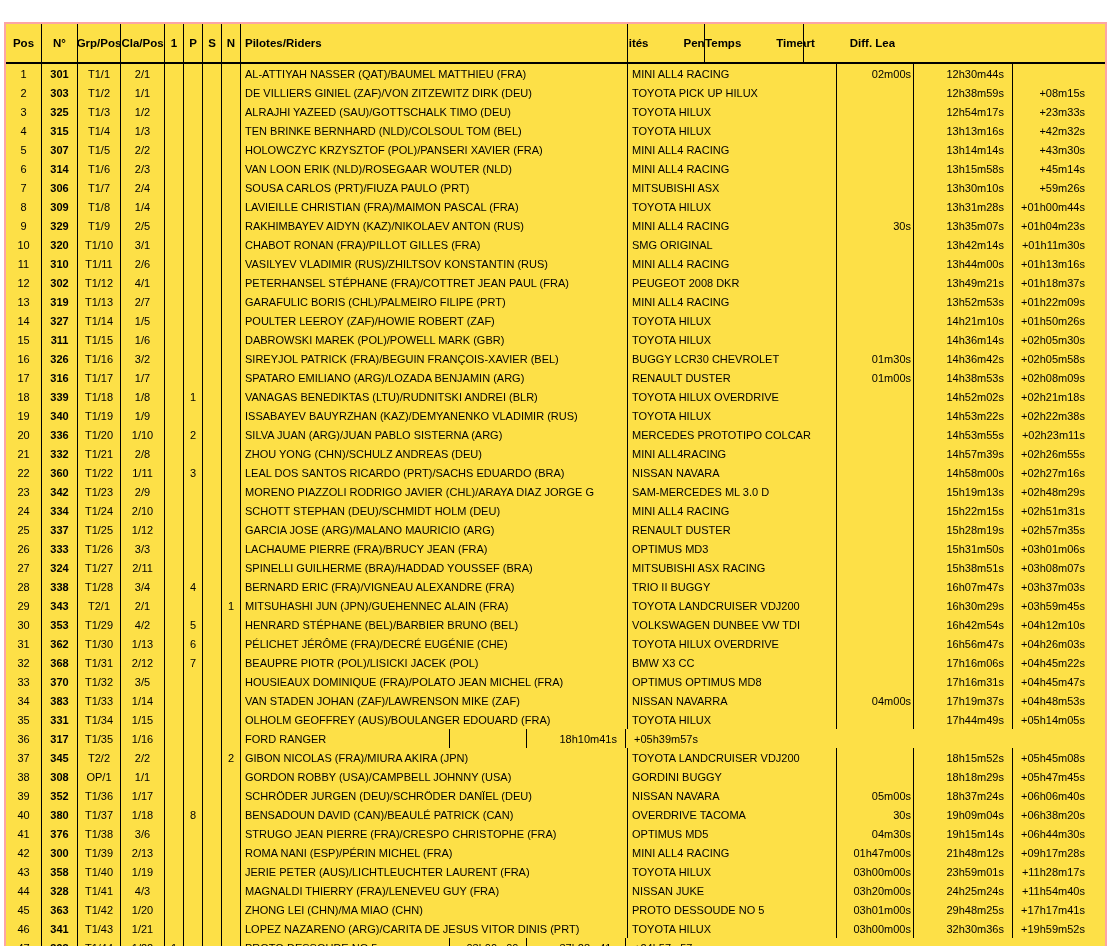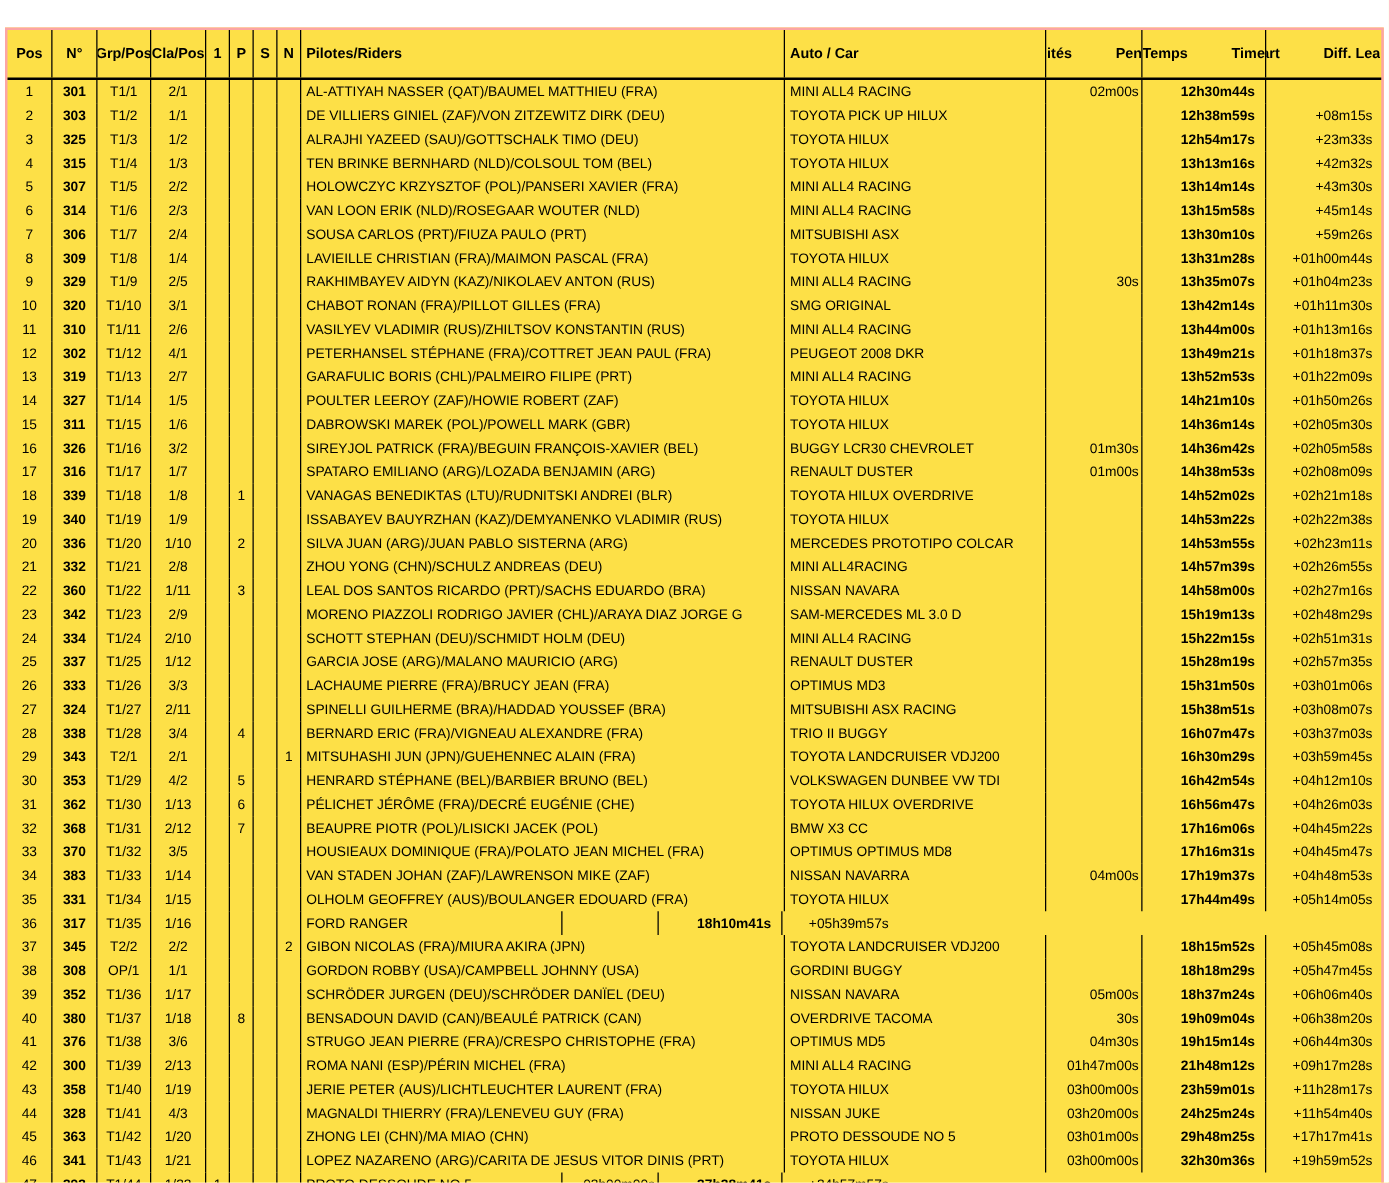--- a/index.html
+++ b/index.html
@@ -10,22 +10,22 @@
   .cell{flex:none;height:100%;border-right:1px solid #000;display:flex;align-items:center;overflow:hidden;box-sizing:border-box;white-space:nowrap;}
   .cell:last-child{border-right:none;}
   .c-pos{width:36px;justify-content:center;}
   .c-no{width:36px;justify-content:center;font-weight:bold;}
   .c-grp{width:43px;justify-content:center;}
   .c-cla{width:44px;justify-content:center;}
   .c-1,.c-p,.c-s,.c-n{width:19px;justify-content:center;}
   .c-riders{width:387px;justify-content:flex-start;padding-left:4px;}
   .c-car{width:209px;justify-content:flex-start;padding-left:4px;}
   .c-pen{width:77px;justify-content:flex-end;padding-right:2px;text-align:right;}
-  .c-time{width:99px;justify-content:flex-end;padding-right:8px;font-weight:bold;}
-  .c-ecart{width:91px;justify-content:flex-end;padding-right:6px;}
+  .c-time{width:99px;justify-content:flex-end;padding-right:8px;font-weight:normal;}
+  .c-ecart{width:91px;justify-content:flex-end;padding-right:19px;}
   .hrow .cell{font-weight:bold;}
   .h2l{flex-direction:row;justify-content:center;line-height:13px;}
   .hrow .c-riders,.hrow .c-car{align-items:center;}
   .hrow .c-pen,.hrow .c-time,.hrow .c-ecart{justify-content:center;padding:0;align-items:center;text-align:center;gap:35px;}
   .hrow .c-pos,.hrow .c-no,.hrow .c-1,.hrow .c-p,.hrow .c-s,.hrow .c-n{justify-content:center;}
 </style>
 </head>
 <body>
 
 <div class="table">
@@ -38,21 +38,20 @@
     </div>
     <div class="cell c-cla h2l">
       <span>Cla/</span>
       <span>Pos</span>
     </div>
     <div class="cell c-1">1</div>
     <div class="cell c-p">P</div>
     <div class="cell c-s">S</div>
     <div class="cell c-n">N</div>
     <div class="cell c-riders">Pilotes/Riders</div>
-    <div class="cell c-car">Auto / Car</div>
     <div class="cell c-pen h2l">
       <span>Pénalités</span>
       <span>Penalties</span>
     </div>
     <div class="cell c-time h2l">
       <span>Temps</span>
       <span>Time</span>
     </div>
     <div class="cell c-ecart h2l">
       <span>Ecart</span>

